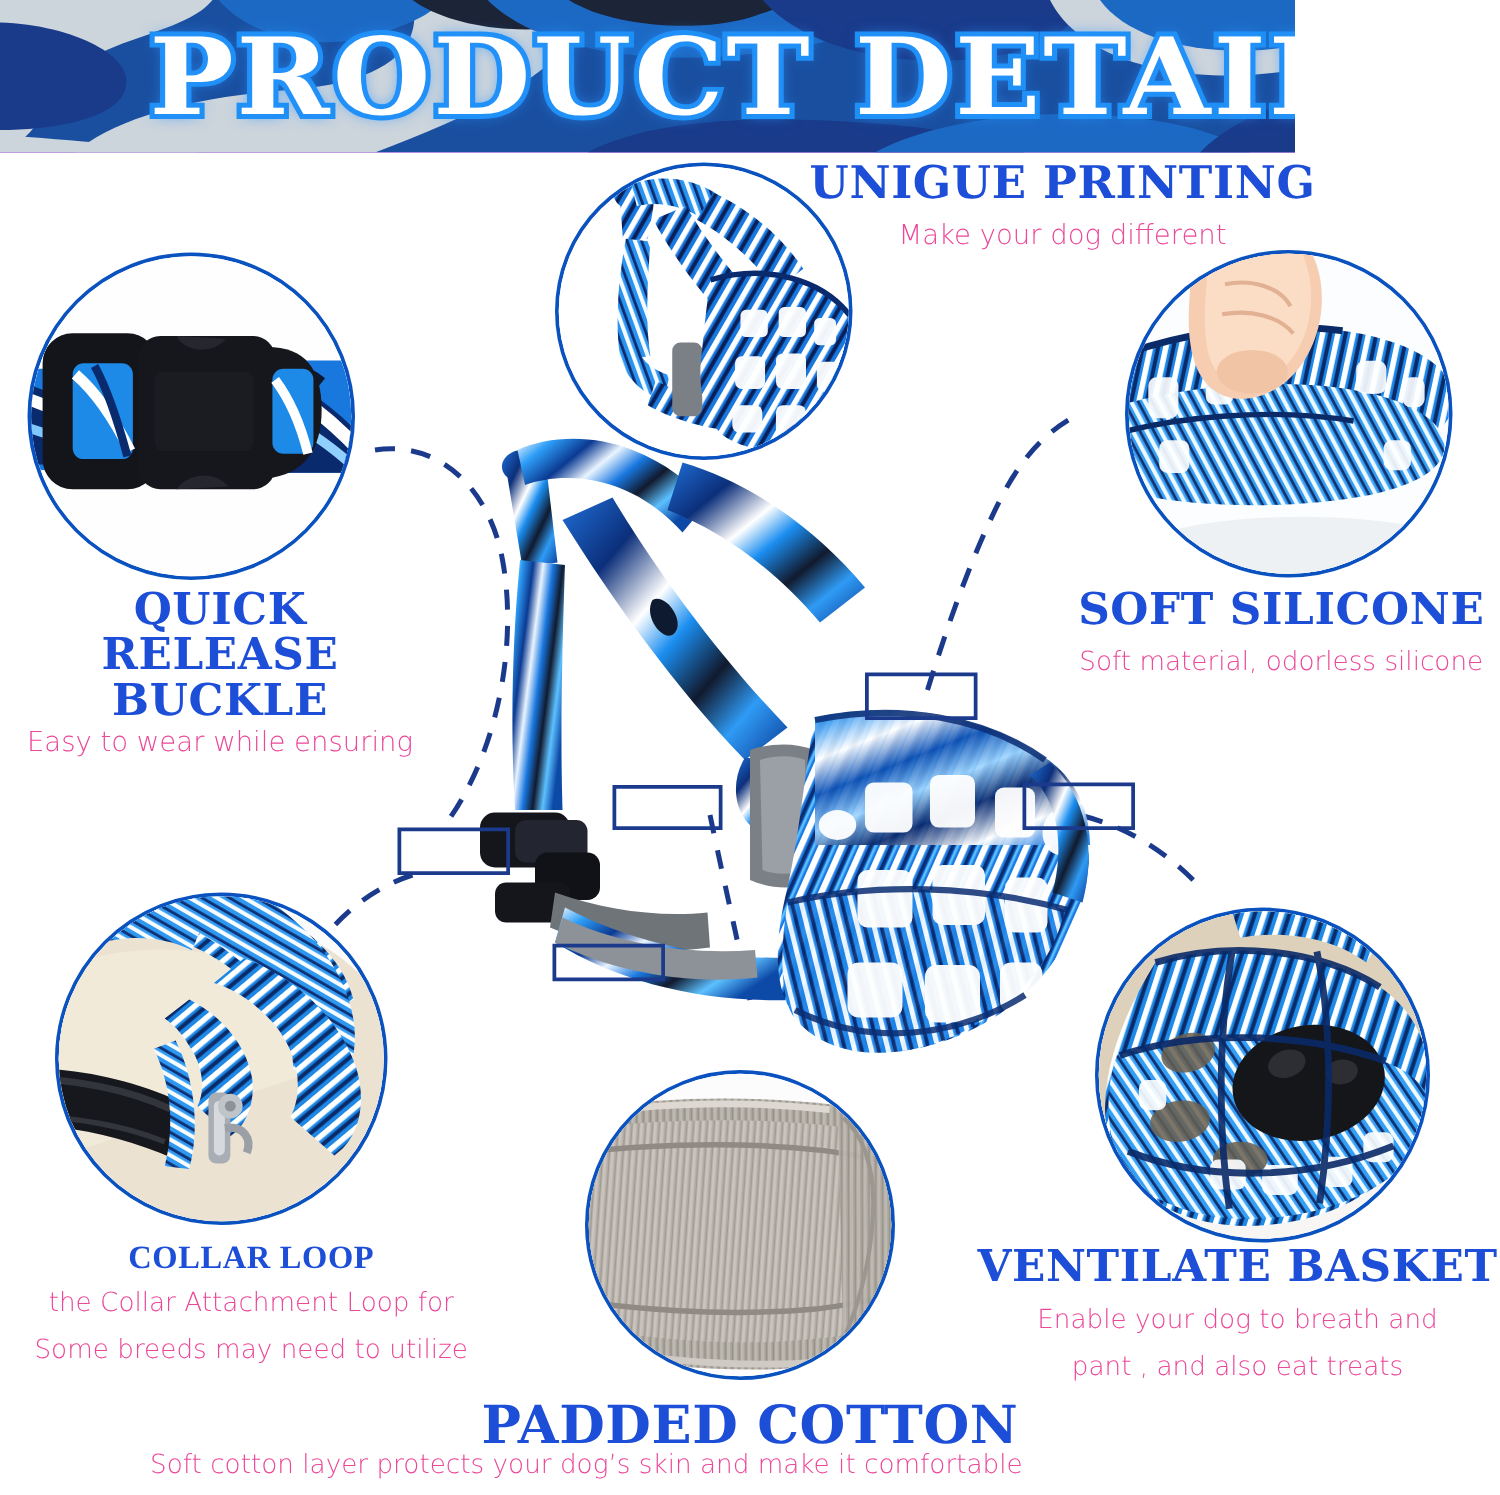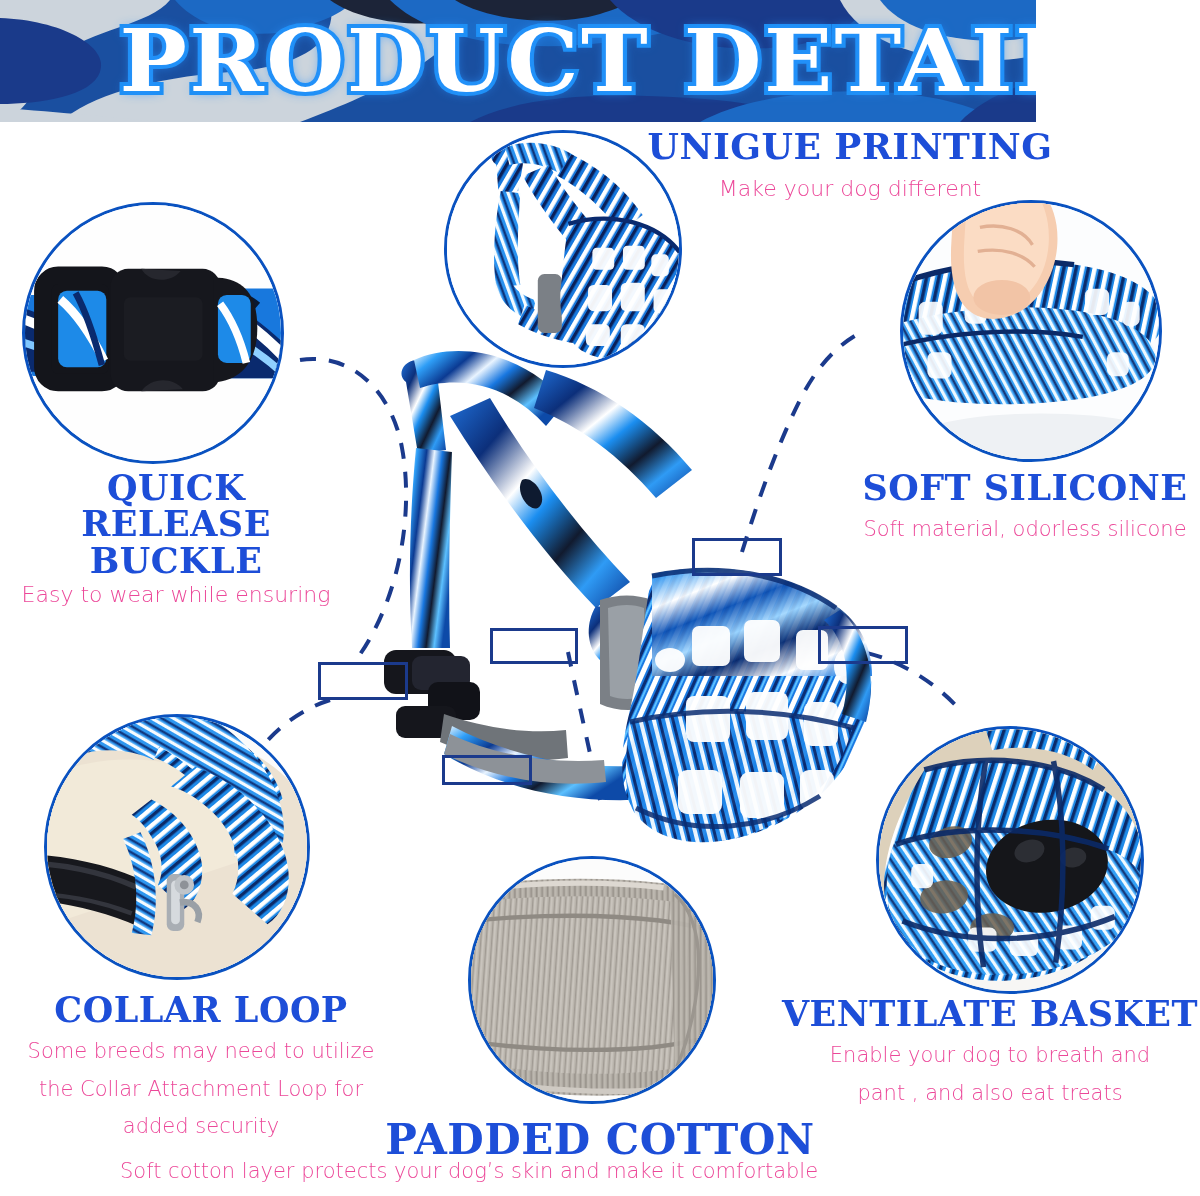--- a/index.html
+++ b/index.html
@@ -55,21 +55,21 @@
 
   .t-buckle  { left:0px;   top:470px;  width:352px; }
   .t-buckle .title-line { font-size:35px; }
   .t-buckle .sub-line   { font-size:22px; margin-top:2px; }
 
   .t-silicone{ left:845px; top:470px;  width:360px; }
   .t-silicone .title-line { font-size:35px; }
   .t-silicone .sub-line   { font-size:21px; margin-top:10px; }
 
   .t-collar  { left:6px;   top:992px;  width:390px; }
-  .t-collar .title-line { font-size:35px; }
+  .t-collar .title-line { font-size:26px;font-family:Liberation Serif, serif; }
   .t-collar .sub-line   { font-size:21px; margin-top:10px; }
 
   .t-ventil  { left:778px; top:996px;  width:424px; }
   .t-ventil .title-line { font-size:35px; }
   .t-ventil .sub-line   { font-size:21px; margin-top:10px; }
 
   .t-padded  { left:270px; top:1118px; width:660px; }
   .t-padded .title-line { font-size:42px; }
 
   .t-padded-sub { position:absolute; left:120px; top:1158px; width:960px; text-align:left; }
@@ -457,23 +457,22 @@
   <div class="sub-line">Easy to wear while ensuring</div>
 </div>
 
 <div class="txt t-silicone">
   <div class="title-line">SOFT SILICONE</div>
   <div class="sub-line">Soft material, odorless silicone</div>
 </div>
 
 <div class="txt t-collar">
   <div class="title-line">COLLAR LOOP</div>
+  <div class="sub-line">the Collar Attachment Loop for</div>
   <div class="sub-line">Some breeds may need to utilize</div>
-  <div class="sub-line">the Collar Attachment Loop for</div>
-  <div class="sub-line">added security</div>
 </div>
 
 <div class="txt t-ventil">
   <div class="title-line">VENTILATE BASKET</div>
   <div class="sub-line">Enable your dog to breath and</div>
   <div class="sub-line">pant , and also eat treats</div>
 </div>
 
 <div class="txt t-padded">
   <div class="title-line">PADDED COTTON</div>

